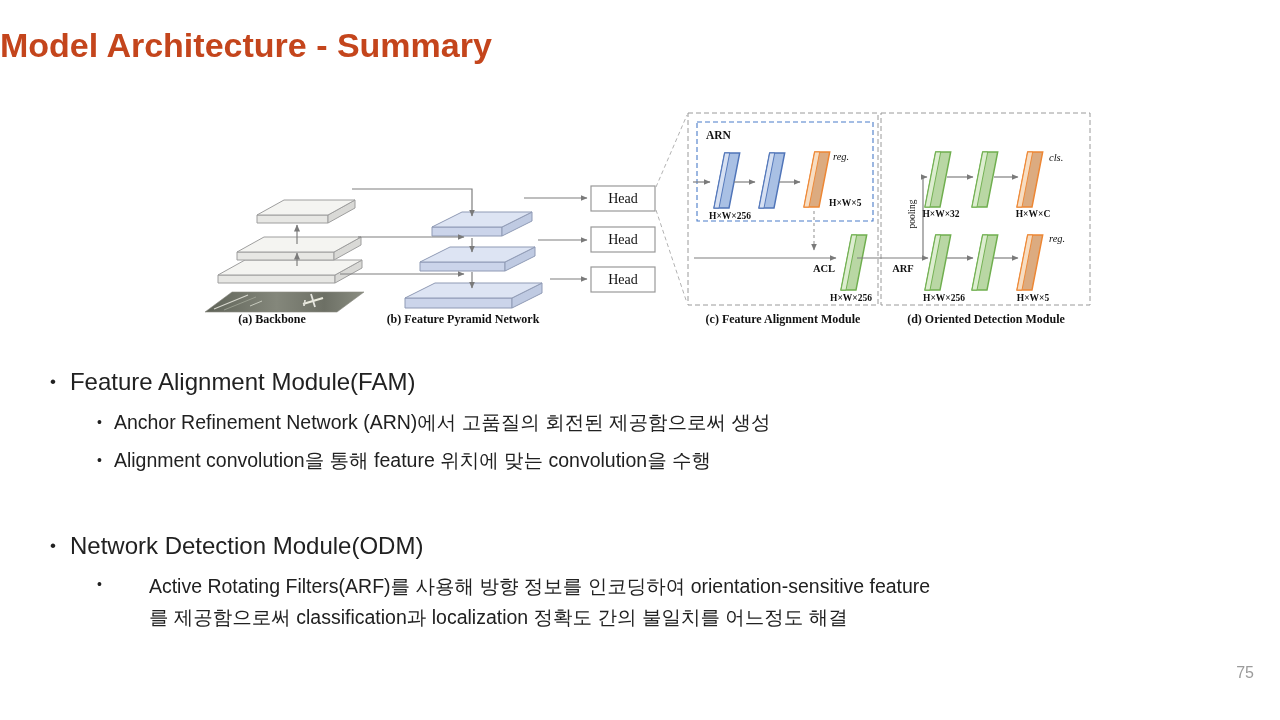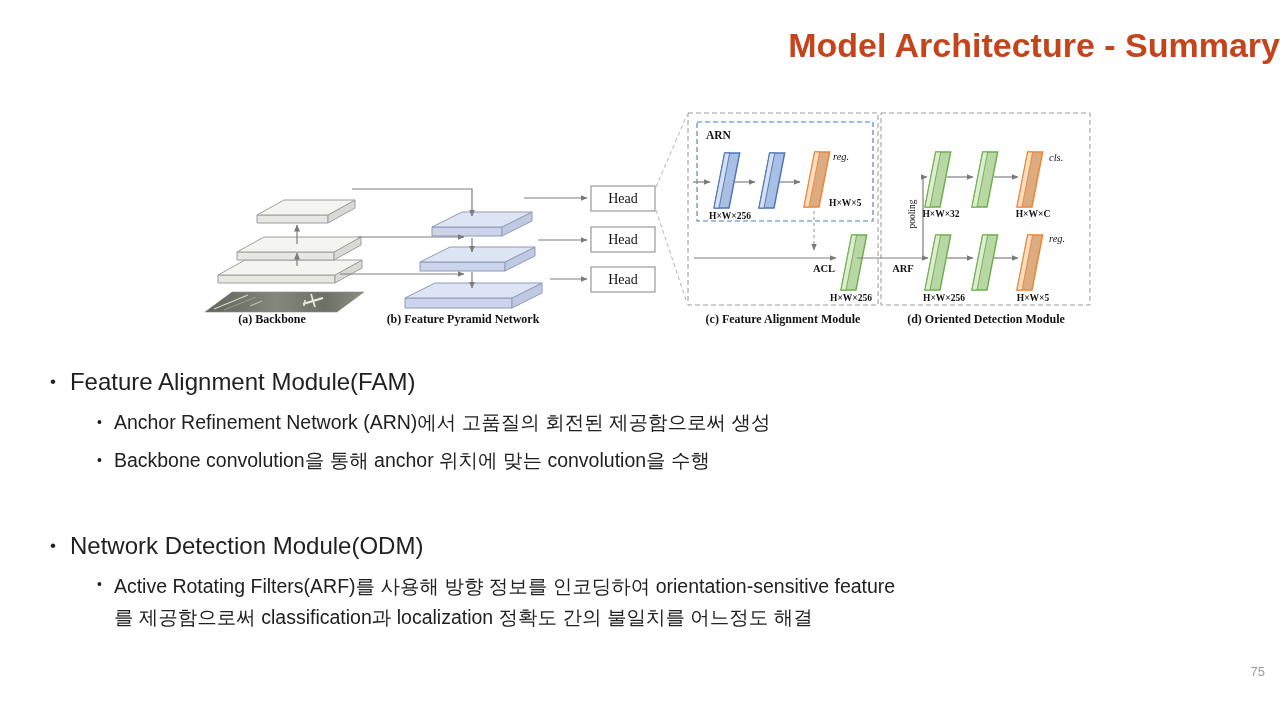--- a/index.html
+++ b/index.html
@@ -1,32 +1,32 @@
 <!DOCTYPE html>
 <html style="--accent: #C4451C;"><head>
 <meta charset="utf-8">
 <style>
   html,body{margin:0;padding:0;}
   body{
     width:1280px;height:720px;background:#ffffff;position:relative;overflow:hidden;
     font-family:"Liberation Sans", sans-serif;
   }
   .title{
-    position:absolute;top:26px;left:0;width:1280px;text-align:right;
+    position:absolute;top:26px;left:0;width:1280px;text-align:left;
     font-size:34px;font-weight:bold;color:var(--accent,#C4451C);letter-spacing:0;
   }
   .fig{position:absolute;left:180px;top:105px;width:915px;height:230px;}
   .bullet-l1{position:absolute;left:50px;display:flex;gap:14px;font-size:24px;color:#212121;}
   .bullet-l1 .dot{font-size:17px;line-height:31px;color:#212121;}
   .bullet-l1 .txt{line-height:31px;}
   .bullet-l2{position:absolute;left:97px;display:flex;gap:12px;font-size:19.5px;color:#212121;}
   .bullet-l2 .dot{font-size:14px;line-height:27px;color:#212121;}
   .bullet-l2 .txt{line-height:27px;}
-  .bullet-l2 .wrap{white-space:pre-line;line-height:30.5px;width:1120px;}
-  .pagenum{position:absolute;top:664px;right:15px;font-size:13px;color:#9b9b9b;}
+  .bullet-l2 .wrap{white-space:pre-line;line-height:30.5px;width:1120px;margin-left:35px;}
+  .pagenum{position:absolute;top:664px;right:26px;font-size:16px;color:#9b9b9b;}
   svg text{font-family:"Liberation Serif", serif;fill:#111;}
 </style>
 </head>
 <body>
 
 <div class="title">Model Architecture - Summary</div>
 
 <svg class="fig" viewBox="180 105 915 230">
   <defs>
     <marker id="ar" markerUnits="userSpaceOnUse" markerWidth="9" markerHeight="8" refX="6.5" refY="3" orient="auto">
@@ -183,21 +183,21 @@
 <div class="bullet-l1" style="top:366px;">
   <span class="dot">•</span>
   <span class="txt">Feature Alignment Module(FAM)</span>
 </div>
 <div class="bullet-l2" style="top:409px;">
   <span class="dot">•</span>
   <span class="txt">Anchor Refinement Network (ARN)에서 고품질의 회전된 제공함으로써 생성</span>
 </div>
 <div class="bullet-l2" style="top:447px;">
   <span class="dot">•</span>
-  <span class="txt">Backbone convolution을 통해 anchor 위치에 맞는 convolution을 수행</span>
+  <span class="txt">Alignment convolution을 통해 feature 위치에 맞는 convolution을 수행</span>
 </div>
 <div class="bullet-l1" style="top:530px;">
   <span class="dot">•</span>
   <span class="txt">Network Detection Module(ODM)</span>
 </div>
 <div class="bullet-l2" style="top:571px;">
   <span class="dot">•</span>
   <span class="txt wrap">Active Rotating Filters(ARF)를 사용해 방향 정보를 인코딩하여 orientation-sensitive feature
 를 제공함으로써 classification과 localization 정확도 간의 불일치를 어느정도 해결</span>
 </div>

